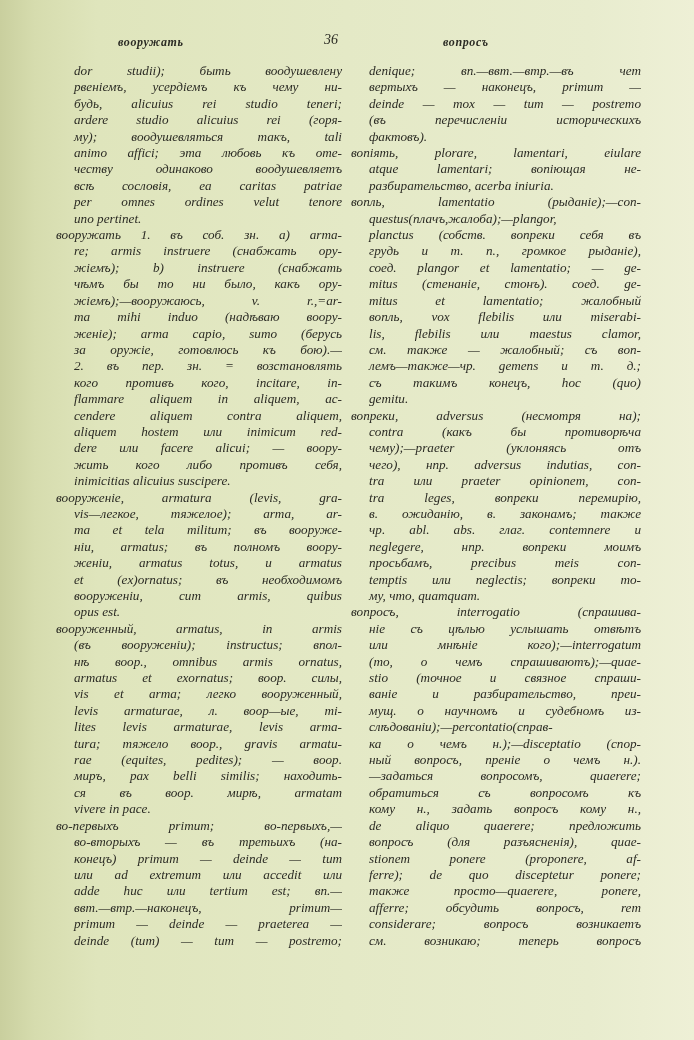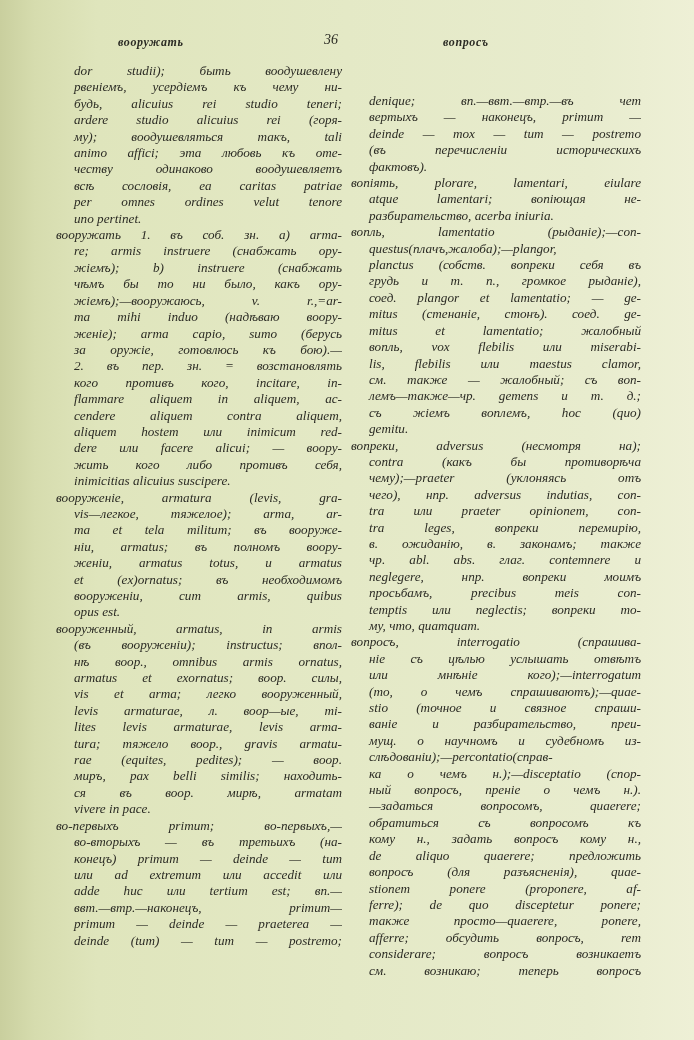--- a/index.html
+++ b/index.html
@@ -10,21 +10,21 @@
       color: #2b2b24;
       position: relative;
     }
     .page { position: absolute; left: 0; top: 0; width: 694px; height: 1040px; font-style: italic; }
     .header { position: absolute; top: 32px; left: 0; width: 694px; height: 20px; }
     .hw-left { position: absolute; left: 118px; top: 3px; font-size: 12px; font-weight: bold; letter-spacing: 0.6px; }
     .pnum { position: absolute; left: 324px; top: 0px; font-size: 14px; }
     .hw-right { position: absolute; left: 443px; top: 3px; font-size: 12px; font-weight: bold; letter-spacing: 0.6px; }
     .col { position: absolute; top: 63px; font-size: 13.2px; line-height: 16.4px; }
     .col-left { left: 56px; width: 286px; }
-    .col-right { left: 351px; width: 290px; margin-top: 30px; }
+    .col-right { left: 351px; width: 290px; }
     .line { display: block; white-space: nowrap; text-align: justify; text-align-last: justify; }
     .line.last { text-align-last: left; }
     .indent { padding-left: 18px; }
     .head { padding-left: 0; }
   </style>
 </head>
 <body>
 
 <div class="page">
   <div class="header">
@@ -102,21 +102,21 @@
       <span class="line indent">questus(плачъ,жалоба);—plangor,</span>
       <span class="line indent">planctus (собств. вопреки себя въ</span>
       <span class="line indent">грудь и т. п., громкое рыданіе),</span>
       <span class="line indent">соед. plangor et lamentatio; — ge-</span>
       <span class="line indent">mitus (стенаніе, стонъ). соед. ge-</span>
       <span class="line indent">mitus et lamentatio; жалобный</span>
       <span class="line indent">вопль, vox flebilis или miserabi-</span>
       <span class="line indent">lis, flebilis или maestus clamor,</span>
       <span class="line indent">см. также — жалобный; съ воп-</span>
       <span class="line indent">лемъ—также—чр. gemens и т. д.;</span>
-      <span class="line indent">съ жіемъ воплемъ, hoc (quo)</span>
+      <span class="line indent">съ такимъ конецъ, hoc (quo)</span>
       <span class="line indent last">gemitu.</span>
       <span class="line head">вопреки, adversus (несмотря на);</span>
       <span class="line indent">contra (какъ бы противорѣча</span>
       <span class="line indent">чему);—praeter (уклоняясь отъ</span>
       <span class="line indent">чего), нпр. adversus indutias, con-</span>
       <span class="line indent">tra или praeter opinionem, con-</span>
       <span class="line indent">tra leges, вопреки перемирію,</span>
       <span class="line indent">в. ожиданію, в. законамъ; также</span>
       <span class="line indent">чр. abl. abs. глаг. contemnere и</span>
       <span class="line indent">neglegere, нпр. вопреки моимъ</span>

